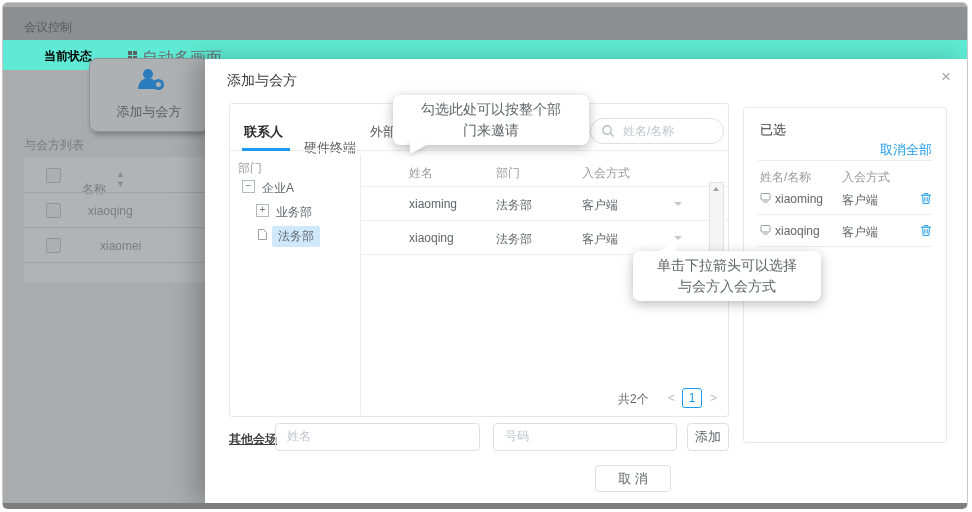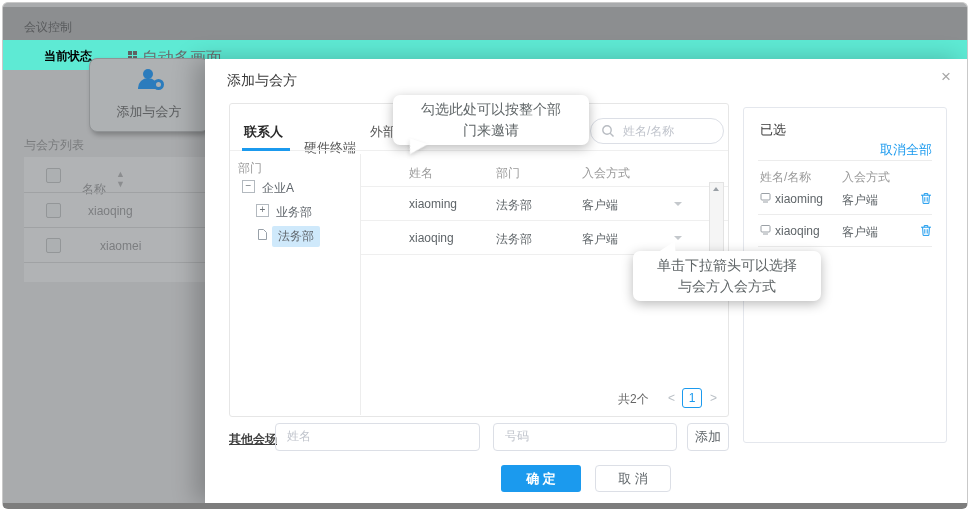--- a/index.html
+++ b/index.html
@@ -201,21 +201,20 @@
 
     <span class="abs other-label" style="left:24px;top:372px;text-decoration:underline;">其他会场</span>
     <div class="abs field" style="left:70px;top:364px;width:205px;">
       <input type="text" placeholder="姓名" style="">
     </div>
     <div class="abs field" style="left:288px;top:364px;width:184px;">
       <input type="text" placeholder="号码" style="">
     </div>
     <button class="abs btn btn-plain" style="left:482px;top:364px;width:42px;height:28px;">添加</button>
 
-    <button class="abs btn btn-primary" style="left:296px;top:406px;width:80px;height:27px;border:0;">确 定</button>
     <button class="abs btn btn-plain" style="left:390px;top:406px;width:76px;height:27px;">取 消</button>
 
     <div class="abs sel-panel">
       <span class="abs sel-title">已选</span>
       <span class="abs clear-all">取消全部</span>
       <div class="abs sel-div" style="top:52px;"></div>
       <span class="abs th" style="left:16px;top:61px;">姓名/名称</span>
       <span class="abs th" style="left:98px;top:61px;">入会方式</span>
 
       <svg class="abs terminal-icon" style="left:16px;top:84px;" viewBox="0 0 11 11">

